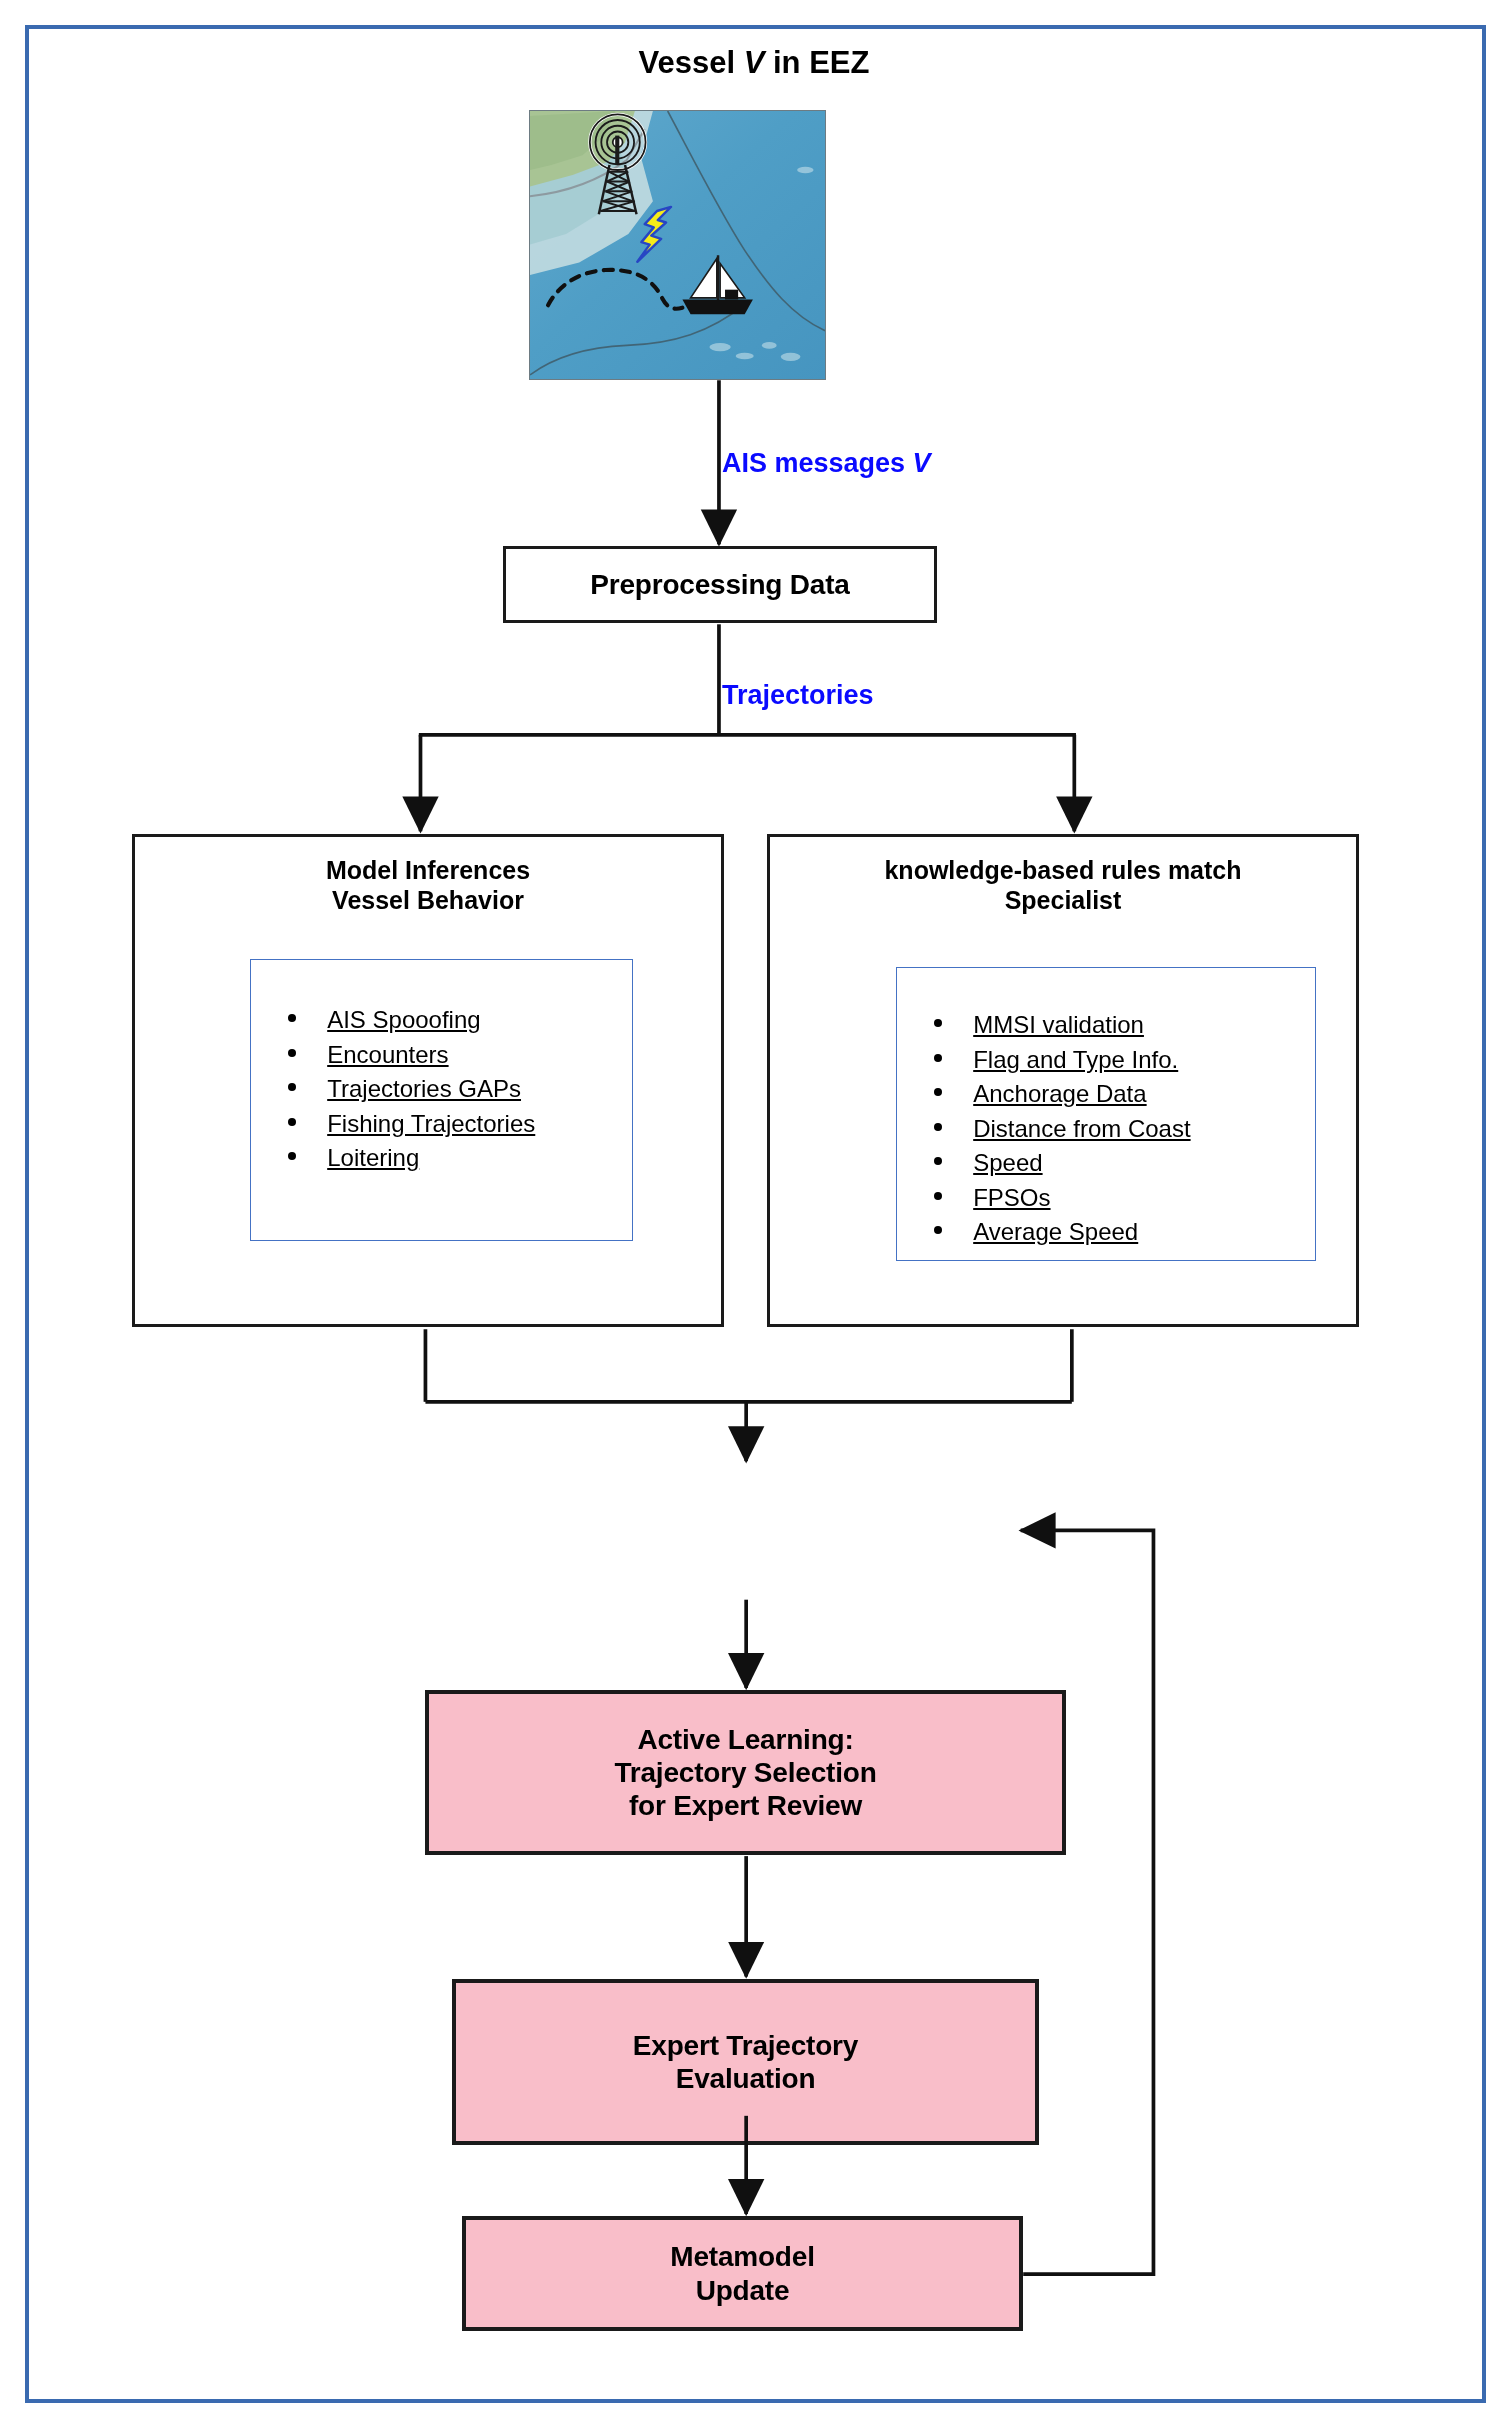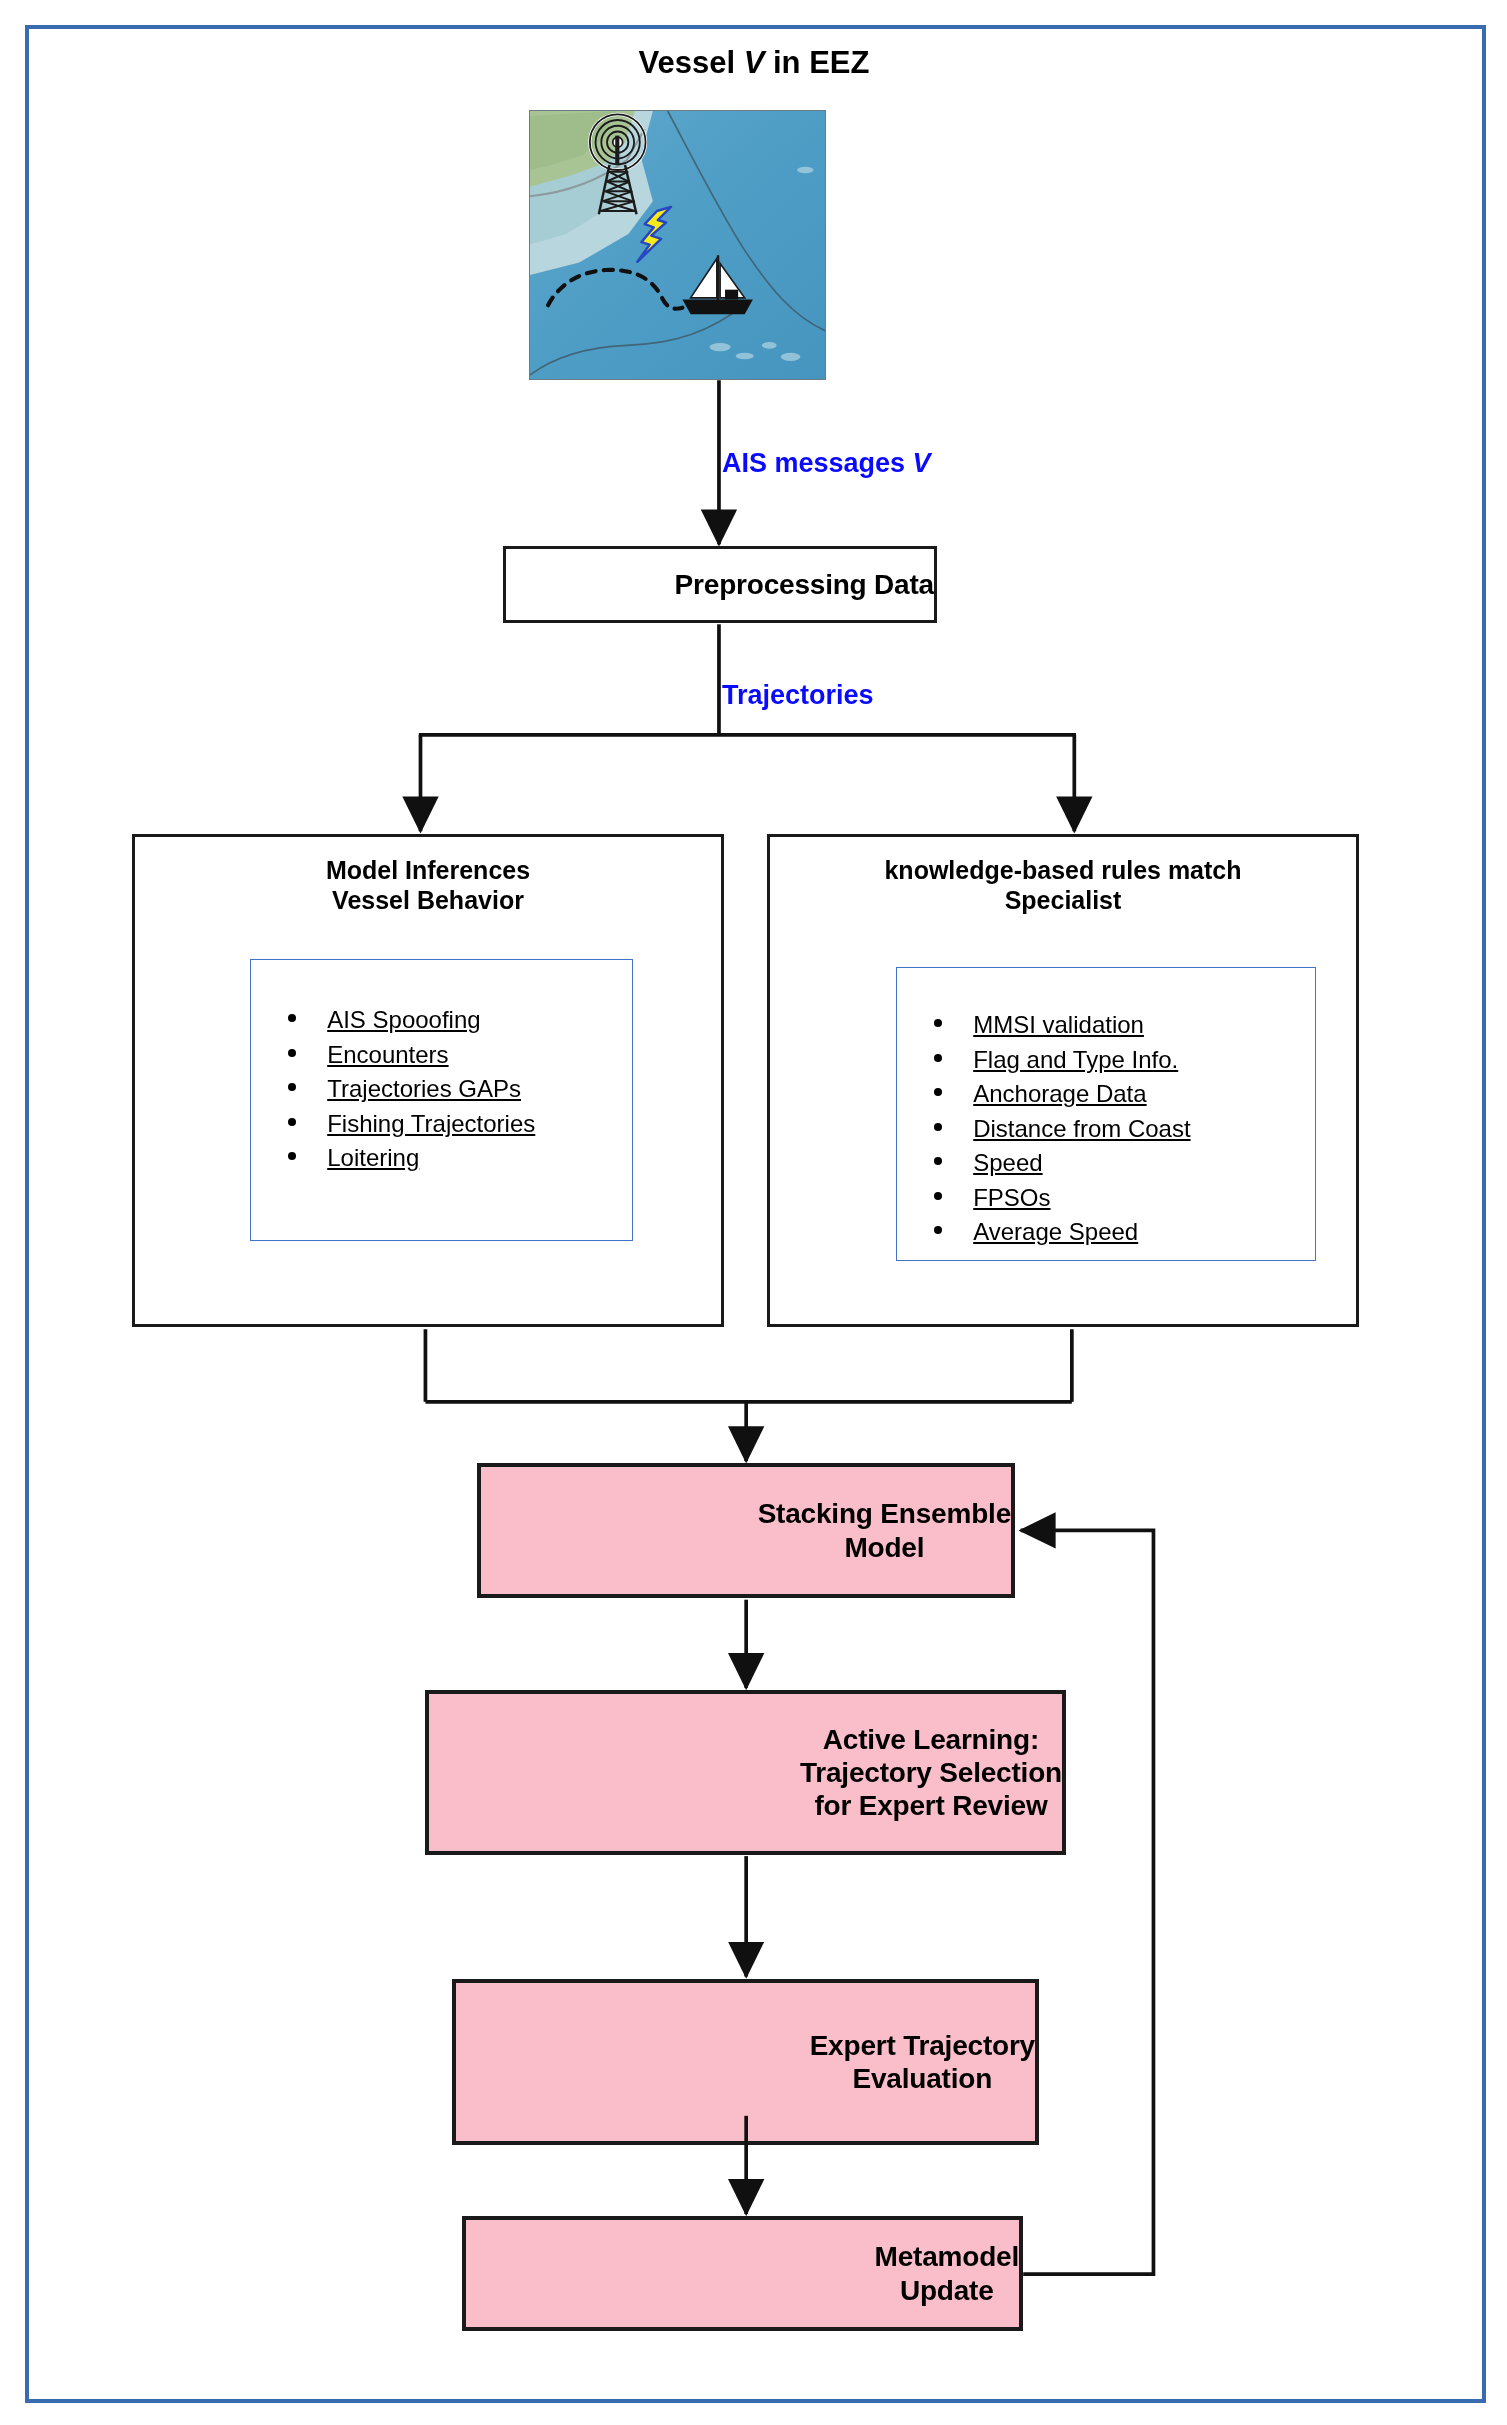--- a/index.html
+++ b/index.html
@@ -24,21 +24,21 @@
     width: 1461px;
     height: 2378px;
     border: 4.1px solid #3a6ab0;
     box-sizing: border-box;
   }
   .node {
     position: absolute;
     box-sizing: border-box;
     display: flex;
     align-items: center;
-    justify-content: flex-end;
+    justify-content: center;
     text-align: center;
     color: #000000;
   }
   .node-white {
     background: #ffffff;
     border: 3.3px solid #1a1a1a;
   }
   .node-pink {
     background: #f9bec9;
     border: 4.1px solid #1a1a1a;
@@ -301,26 +301,20 @@
           <span class="dot"></span>
           <span>FPSOs</span>
         </li>
       <li>
           <span class="dot"></span>
           <span>Average Speed</span>
         </li>
     </ul>
   </div>
 
-  <div class="node node-pink" id="node-stacking">
-    <span class="node-title">
-      <span>Stacking Ensemble</span><br>
-      <span>Model</span>
-    </span>
-  </div>
 
   <div class="node node-pink" id="node-active">
     <span class="node-title">
       <span>Active Learning:</span><br>
       <span>Trajectory Selection</span><br>
       <span>for Expert Review</span>
     </span>
   </div>
 
   <div class="node node-pink" id="node-expert">

